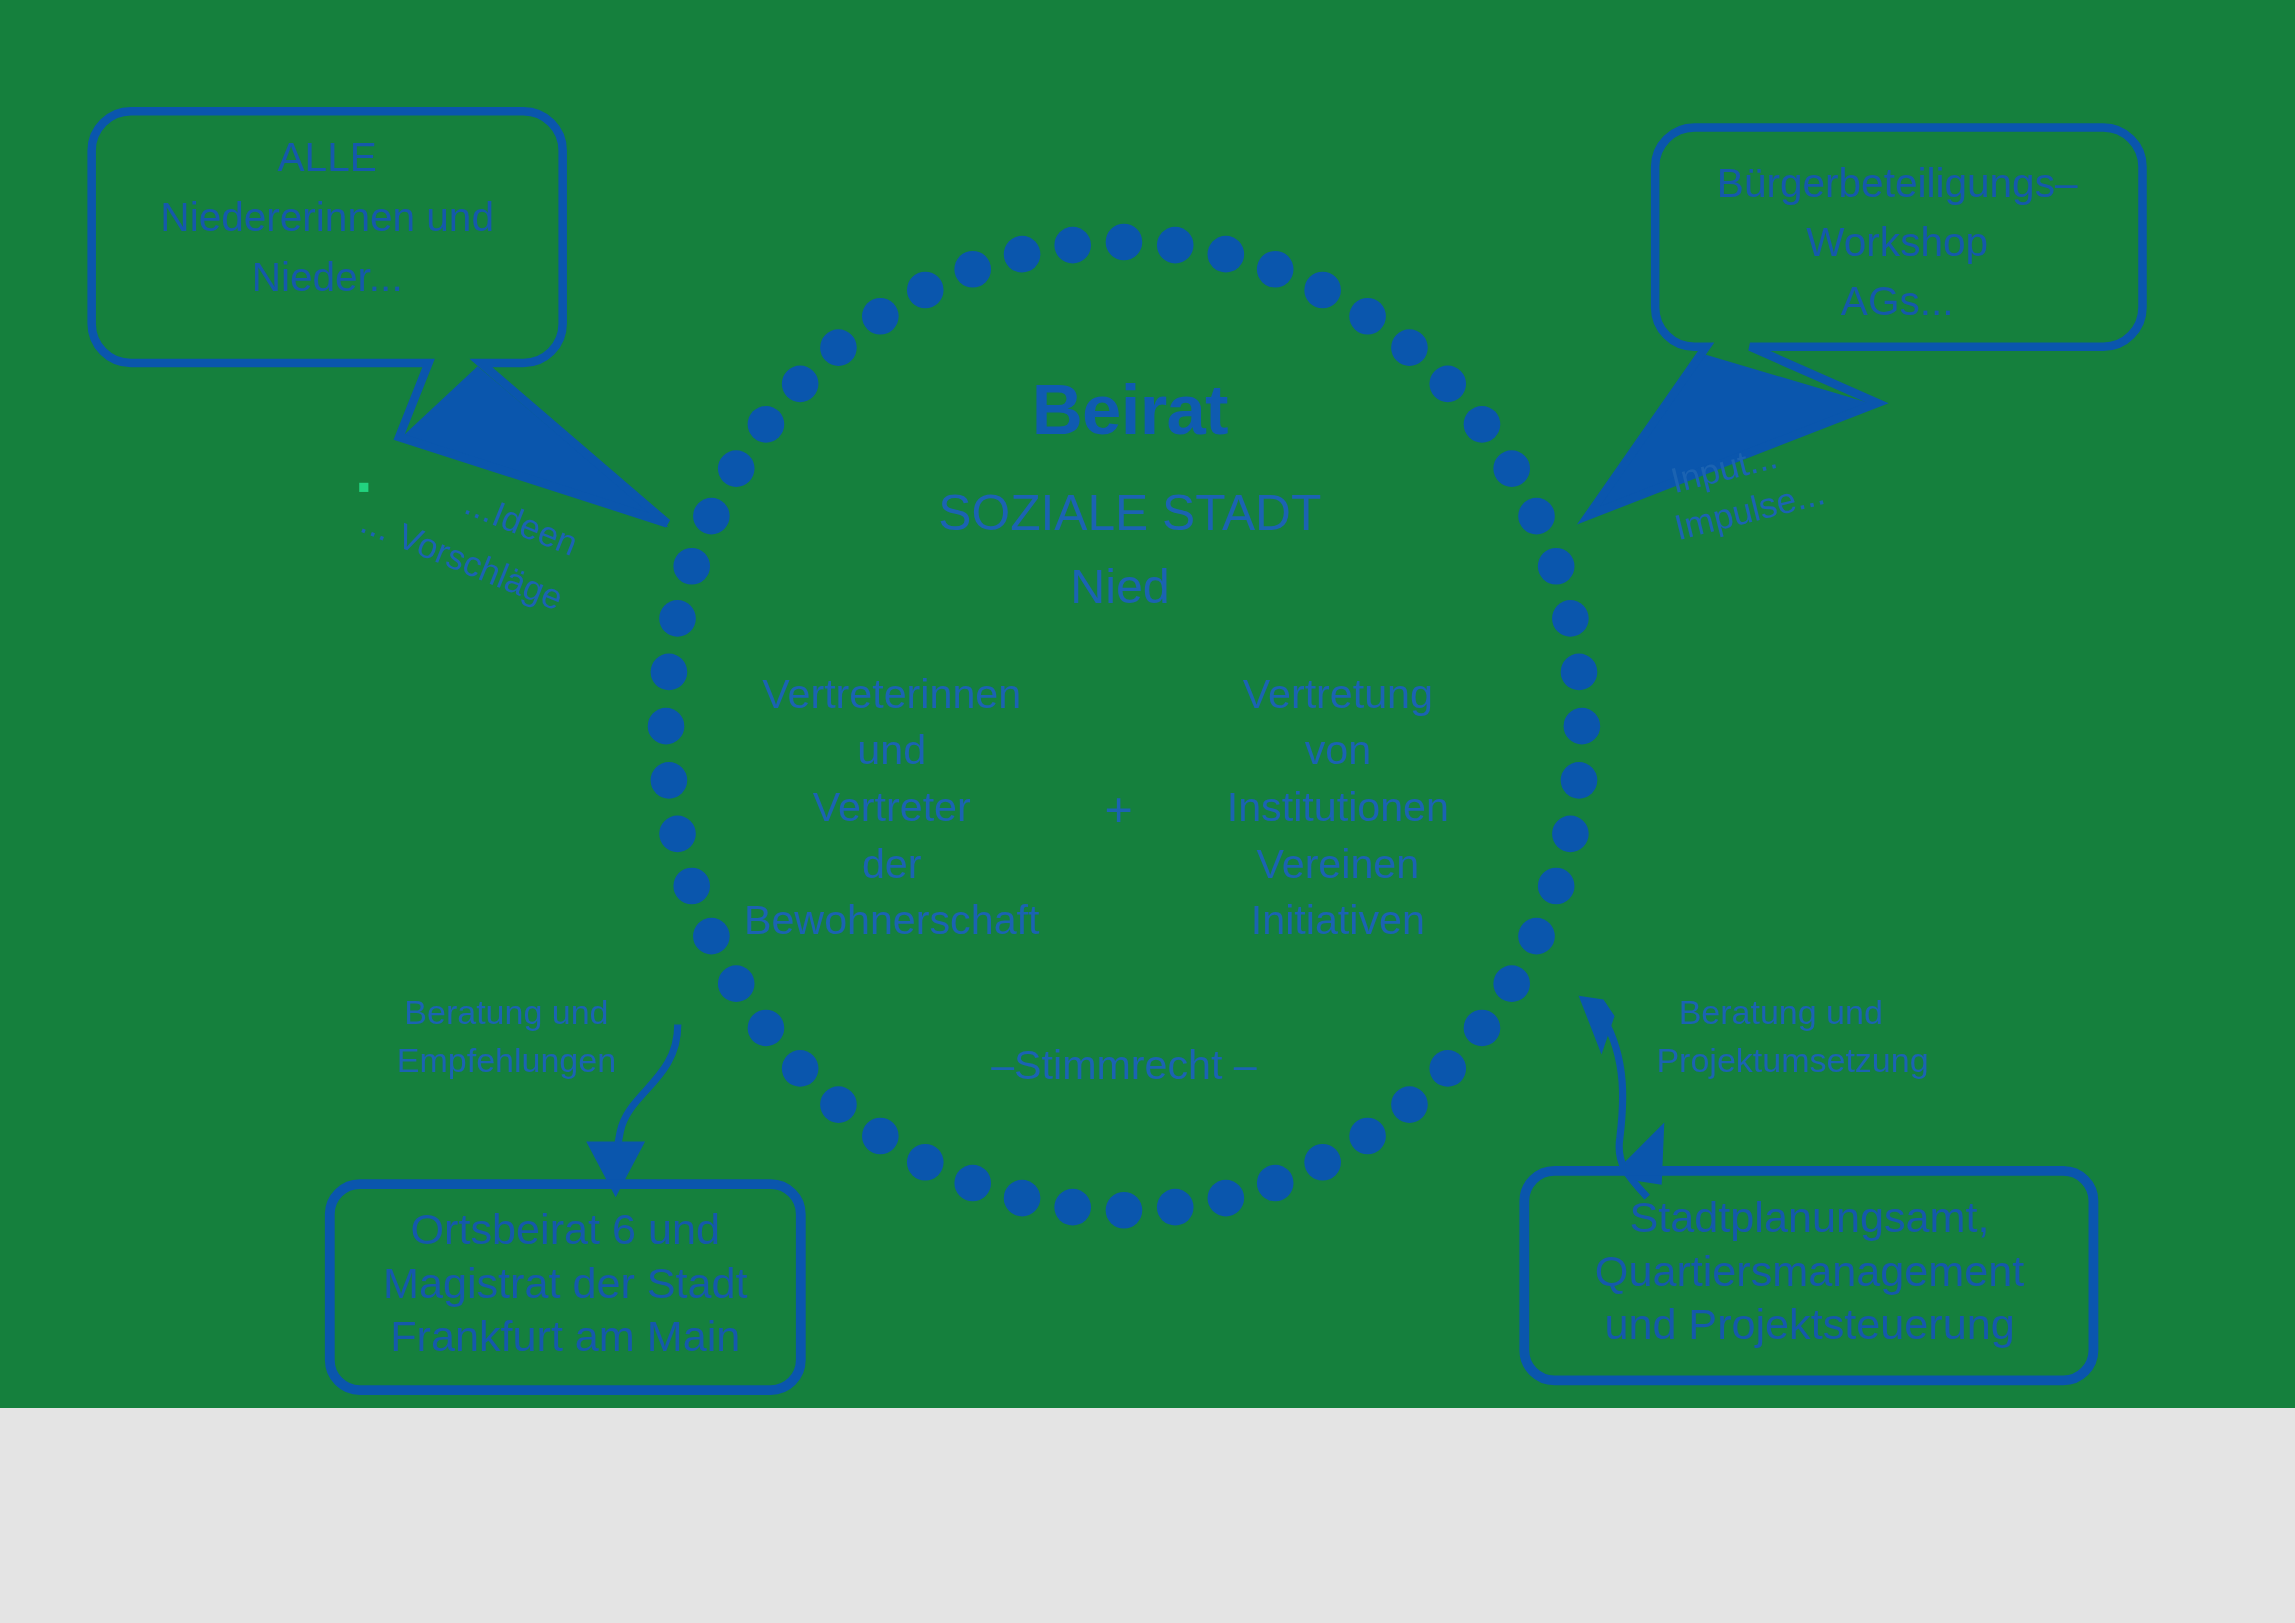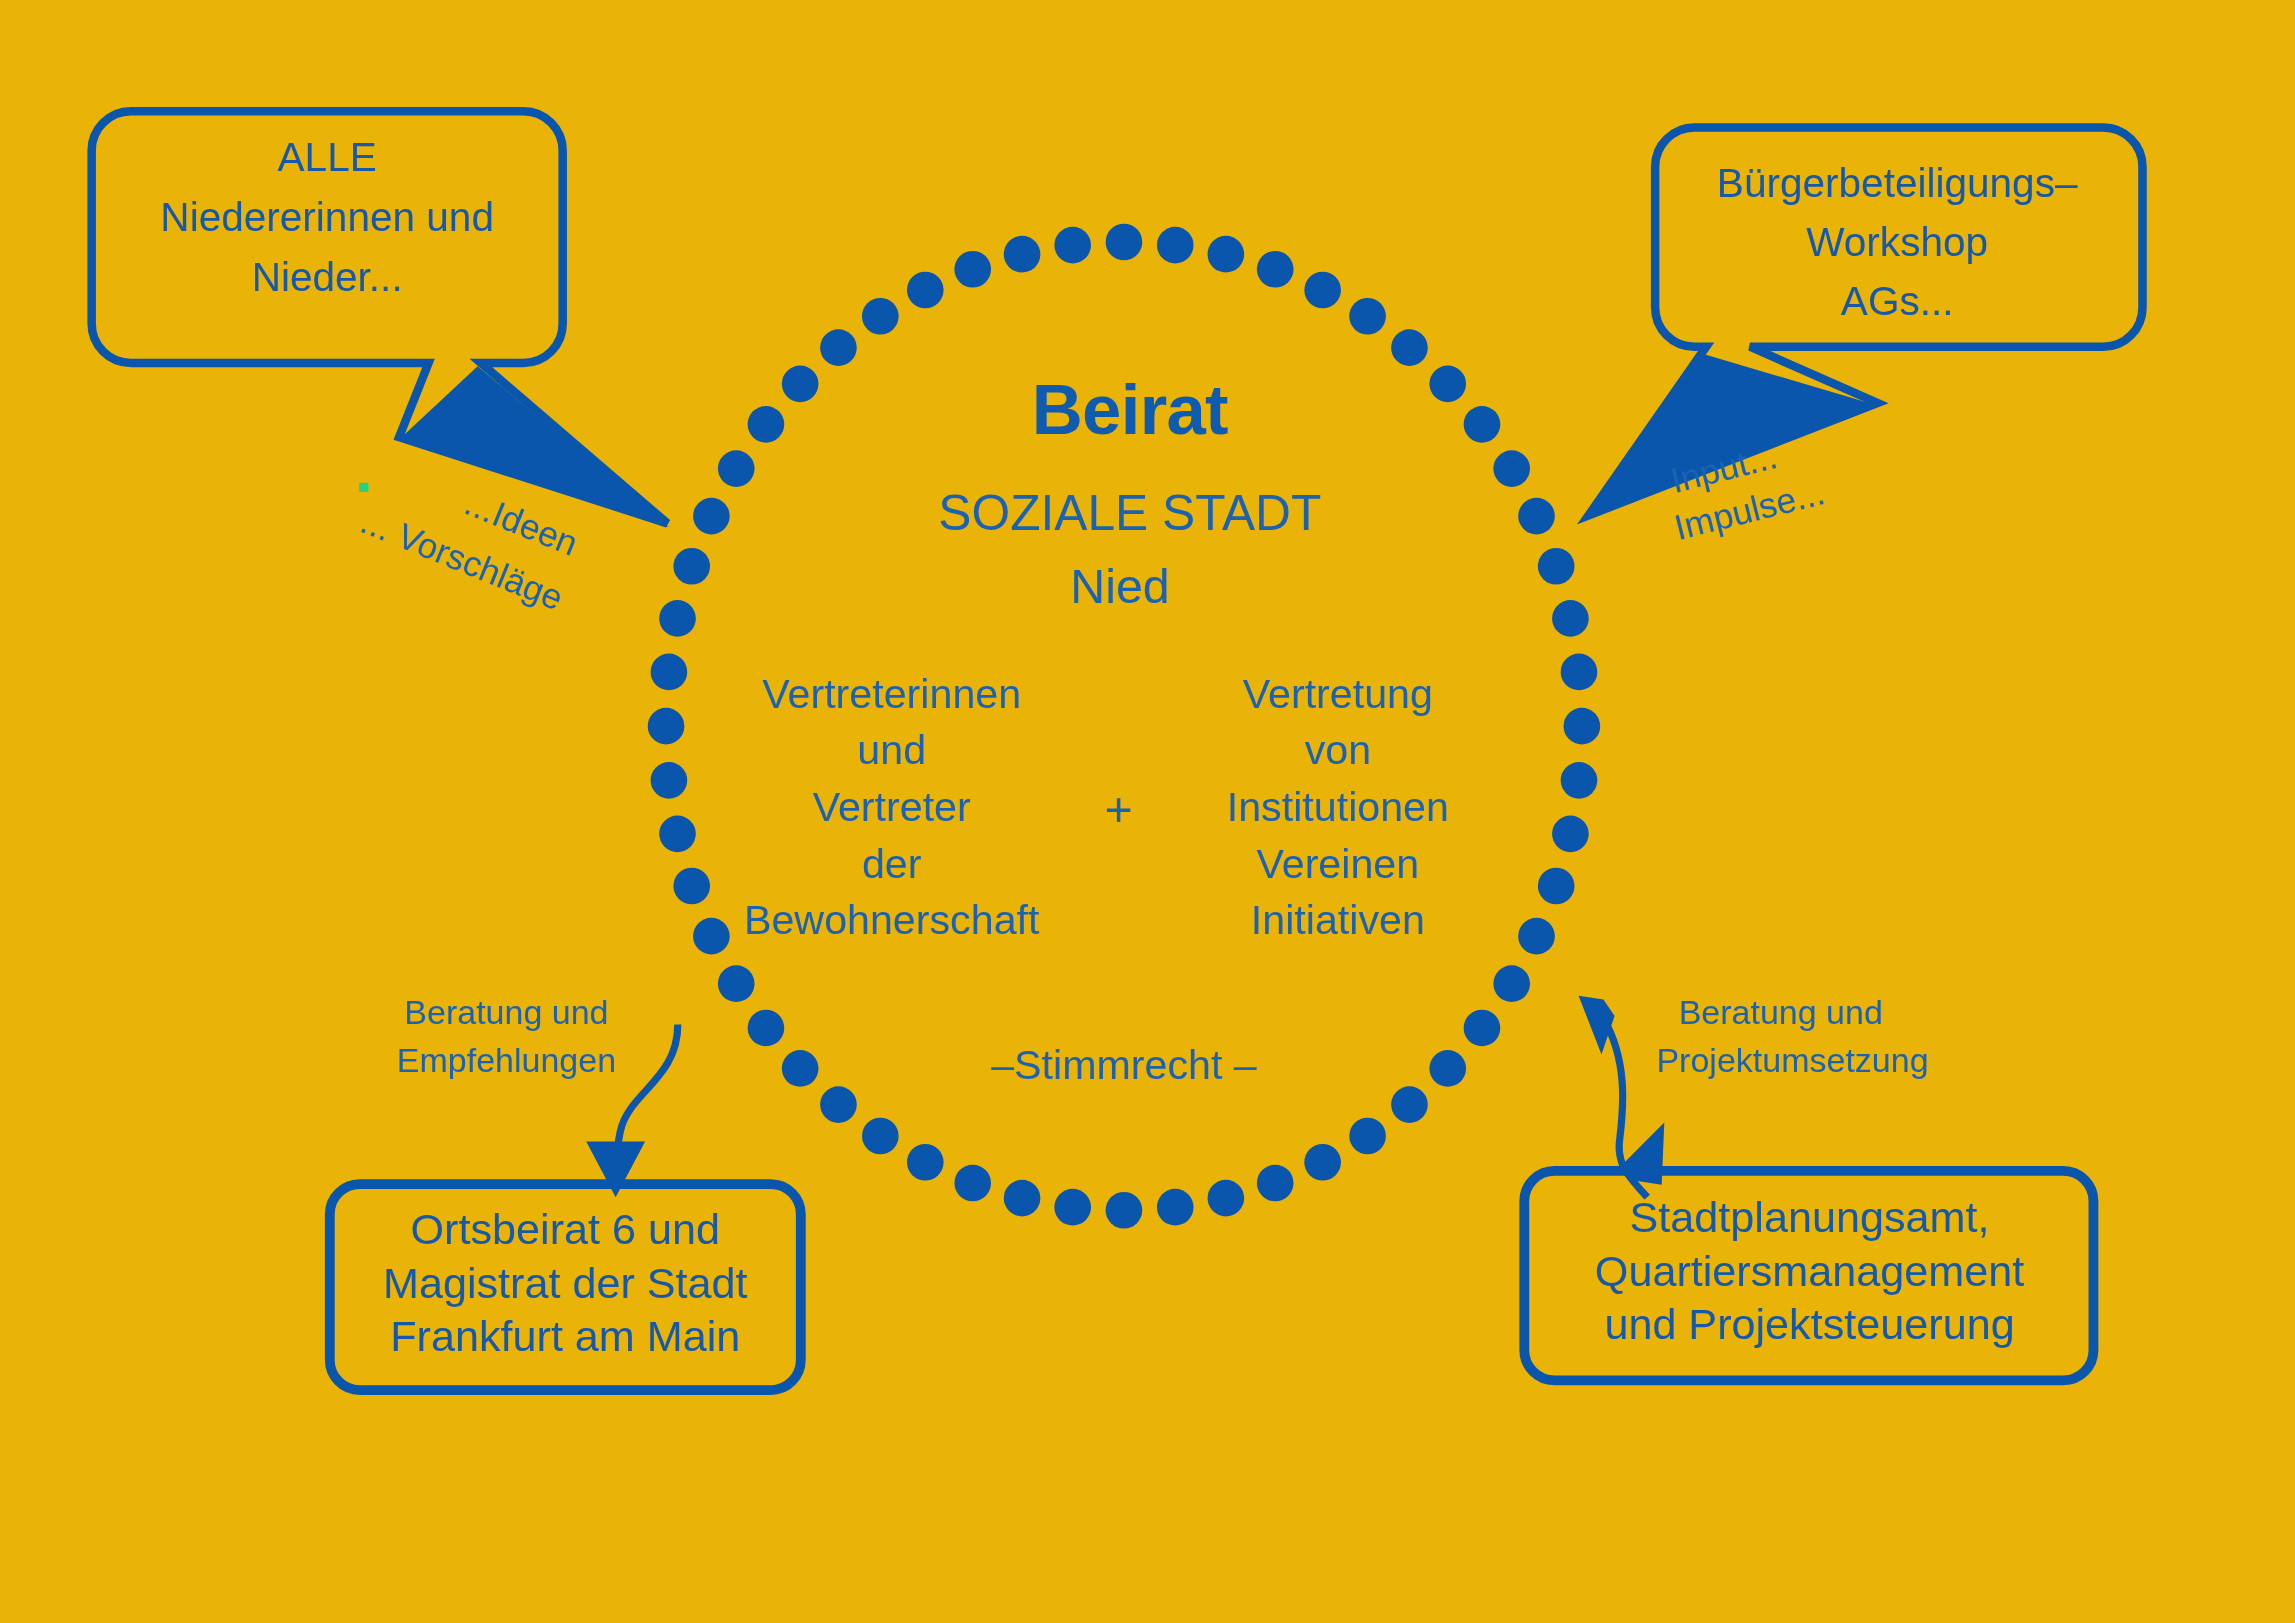--- a/index.html
+++ b/index.html
@@ -9,22 +9,22 @@
   }
   body {
     width: 2295px;
     height: 1623px;
     overflow: hidden;
     font-family: "DejaVu Sans", sans-serif;
   }
   #stage {
     position: relative;
     width: 2295px;
-    height: 1623px;
-    background: #eab308;
+    height: 1408px;
+    background: #15803d;
   }
   svg.diagram {
     position: absolute;
     top: 0;
     left: 0;
     width: 2295px;
     height: 1623px;
     display: block;
   }
   .bubble-outline {

